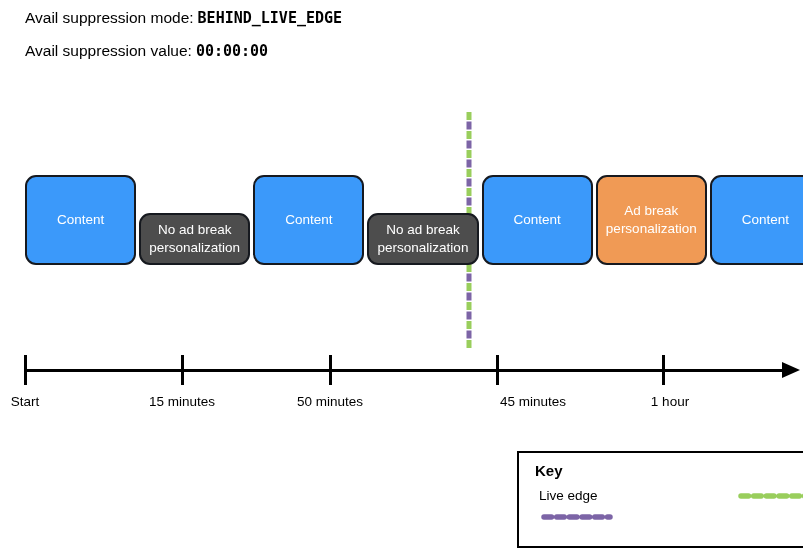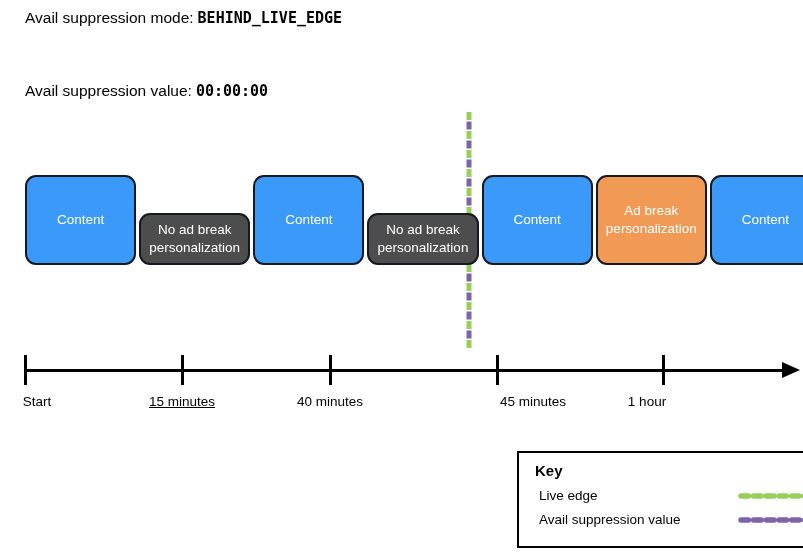--- a/index.html
+++ b/index.html
@@ -3,21 +3,21 @@
 <meta charset="utf-8">
 <style>
   html,body{margin:0;padding:0;background:#fff;}
   #canvas{
     position:relative;width:803px;height:553px;background:#fff;overflow:hidden;
     font-family:"Liberation Sans",sans-serif;color:#000;
   }
   
   .hdr-line{position:absolute;left:25px;font-size:15.5px;white-space:nowrap;}
   #hdr-mode{top:9px;}
-  #hdr-value{top:42px;margin-top:40px;}
+  #hdr-value{top:42px;}
   .mono{font-family:"DejaVu Sans Mono","Liberation Mono",monospace;font-weight:600;font-size:15px;margin-left:4px;}
   
   #live-line{position:absolute;left:465px;top:110px;z-index:0;}
   
   #blocks-row{
     position:absolute;left:25px;top:175px;width:796px;height:90px;
     display:flex;gap:3px;z-index:1;
   }
   .block{
     flex:1 1 0;border:2px solid var(--border);border-radius:11px;
@@ -93,43 +93,42 @@
 
   <div class="block content">
     <span class="block-label">Content</span>
   </div>
 </div>
 
   <div id="axis">
     <div id="axis-line"></div>
     <div id="axis-arrow"></div>
   <div class="tick-mark" style="left: 24px;"></div>
-      <div class="tick-label" style="left: 25px; margin-left: 12px;">Start</div>
+      <div class="tick-label" style="left: 25px;">Start</div>
       <div class="tick-mark" style="left: 181px;"></div>
-      <div class="tick-label" style="left: 182px; text-decoration: underline;">15 minutes</div>
+      <div class="tick-label" style="left: 182px;">15 minutes</div>
       <div class="tick-mark" style="left: 329px;"></div>
-      <div class="tick-label" style="left: 330px;">40 minutes</div>
+      <div class="tick-label" style="left: 330px;">50 minutes</div>
       <div class="tick-mark" style="left: 496px;"></div>
       <div class="tick-label" style="left: 497px; margin-left: 36px;">45 minutes</div>
       <div class="tick-mark" style="left: 662px;"></div>
-      <div class="tick-label" style="left: 647px;">1 hour</div>
+      <div class="tick-label" style="left: 670px;">1 hour</div>
     </div>
 
   <div id="key-box">
     <div id="key-title">Key</div>
     <div id="key-entries">
   <div class="key-row">
     <span class="key-label">Live edge</span>
     <svg width="76" height="10">
       <line x1="5" y1="5" x2="71" y2="5" stroke-width="5.5" stroke-linecap="round" stroke-dasharray="7.5 5.2" stroke="#99CE5C"></line>
     </svg>
   </div>
 
   <div class="key-row">
-    <span class="key-label">Avail suppression value</span>
     <svg width="76" height="10">
       <line x1="5" y1="5" x2="71" y2="5" stroke-width="5.5" stroke-linecap="round" stroke-dasharray="7.5 5.2" stroke="#7C64A6"></line>
     </svg>
   </div>
 </div>
   </div>
 
 </div>
 
 </body></html>

